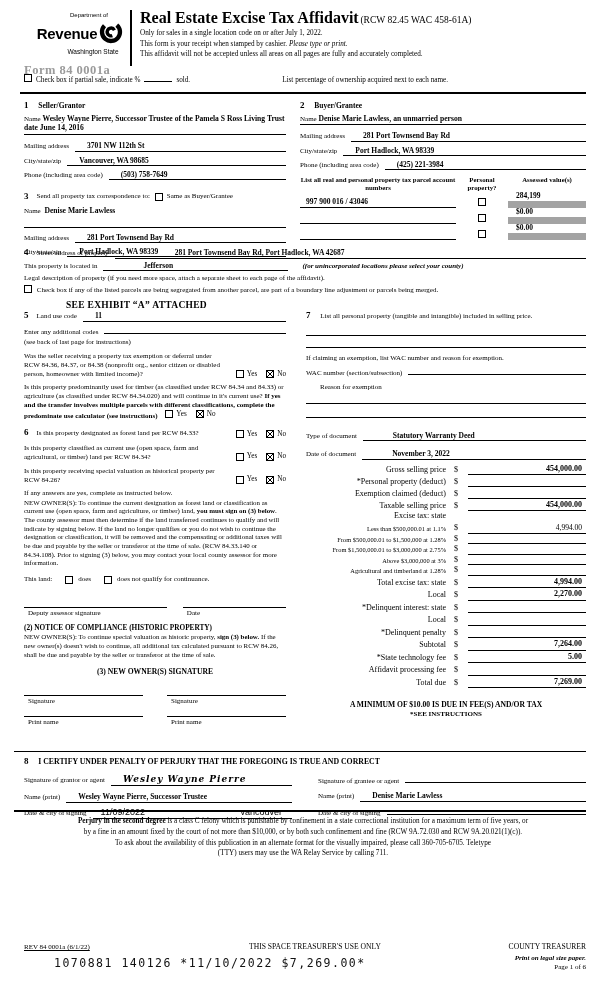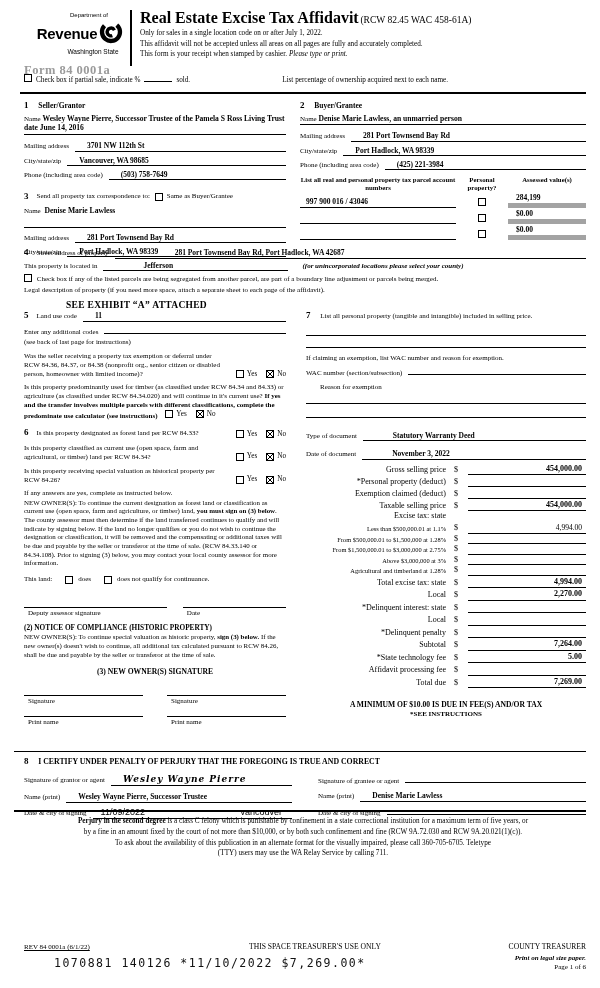--- a/index.html
+++ b/index.html
@@ -51,21 +51,21 @@
   .namefield { border-bottom:1px solid #000; margin-top:2px; padding-bottom:1px; }
   .nameval { font-weight:bold; font-size:7.6px; }
 
   
   .ptable { margin-top:6px; }
   .phead { display:flex; font-weight:bold; font-size:6.8px; text-align:center; line-height:1.15; }
   .phead .c1 { flex:1; } .phead .c2 { width:52px; flex:none; } .phead .c3 { width:78px; flex:none; }
   .prow { display:flex; align-items:flex-end; height:16px; }
   .prow .c1 { flex:1; border-bottom:1px solid #000; font-weight:bold; font-size:7.5px; padding-left:6px; }
   .prow .c2 { width:52px; flex:none; text-align:center; }
-  .prow .c3 { width:78px; flex:none; border-bottom:5px solid #a3a3a3; font-weight:bold; font-size:7.5px; text-align:left; padding-left:8px; }
+  .prow .c3 { width:78px; flex:none; border-bottom:7px solid #a3a3a3; font-weight:bold; font-size:7.5px; text-align:left; padding-left:8px; }
 
   
   .rowC { position:absolute; top:247px; left:24px; right:14px; }
   .s4line2 { display:flex; align-items:baseline; margin-top:2px; }
   .exhibit { font-weight:bold; font-size:9.5px; margin:4px 0 0 42px; letter-spacing:0.3px; }
   .smallnote { font-size:7px; margin-top:2.5px; }
 
   
   .rowD { position:absolute; top:310px; left:24px; right:14px; display:flex; }
   .qrow { display:flex; align-items:flex-end; margin-top:5px; }
@@ -137,22 +137,22 @@
       <div class="logo-state">Washington State</div>
     </div>
     <div class="form-number" style="color:#9b9b9b;">Form 84 0001a</div>
     <div class="vdivider"></div>
     <div class="titleblock">
       <div class="title-line">
         <span class="title-main">Real Estate Excise Tax Affidavit</span>
         <span class="title-rcw">(RCW 82.45 WAC 458-61A)</span>
       </div>
       <div class="title-sub">Only for sales in a single location code on or after July 1, 2022.</div>
+      <div class="title-sub"><span>This form is your receipt when stamped by cashier. </span><span class="italic">Please type or print.</span></div>
       <div class="title-sub">This affidavit will not be accepted unless all areas on all pages are fully and accurately completed.</div>
-      <div class="title-sub"><span>This form is your receipt when stamped by cashier. </span><span class="italic">Please type or print.</span></div>
     </div>
   </div>
   <div class="partial-row">
     <span class="cb"></span>
     <span style="margin-left:4px;">Check box if partial sale, indicate %</span>
     <span style="width:28px; border-bottom:1px solid #000; margin:0 4px;"></span>
     <span>sold.</span>
     <span style="margin-left:92px;">List percentage of ownership acquired next to each name.</span>
   </div>
   <div class="header-hr"></div>
@@ -254,25 +254,25 @@
     <div class="frow" style="margin-top:0;">
       <span class="secnum">4</span>
       <span class="flabel">Street address of property</span>
       <span class="fill" style="padding-left:60px;">281 Port Townsend Bay Rd, Port Hadlock, WA  42687</span>
     </div>
     <div class="s4line2">
       <span>This property is located in</span>
       <span style="width:185px; border-bottom:1px solid #000; font-weight:bold; font-size:7.5px; padding-left:40px; margin-left:6px;">Jefferson</span>
       <span class="bold italic" style="margin-left:14px;">(for unincorporated locations please select your county)</span>
     </div>
+    <div class="smallnote">Legal description of property (if you need more space, attach a separate sheet to each page of the affidavit).</div>
     <div class="smallnote">
       <span class="cb"></span>
       <span style="margin-left:3px;">Check box if any of the listed parcels are being segregated from another parcel, are part of a boundary line adjustment or parcels being merged.</span>
     </div>
-    <div class="smallnote">Legal description of property (if you need more space, attach a separate sheet to each page of the affidavit).</div>
     <div class="exhibit">SEE EXHIBIT “A” ATTACHED</div>
   </div>
 
   <div class="rowD">
     <div class="colL">
 
       <div class="frow" style="margin-top:0;">
         <span class="secnum">5</span>
         <span class="flabel">Land use code</span>
         <span class="fill">11</span>

